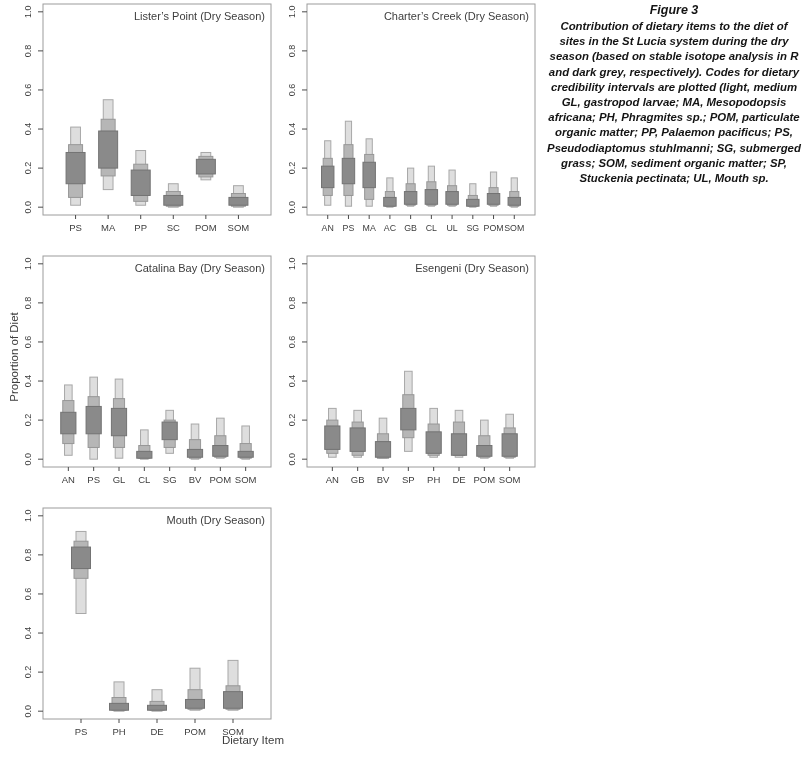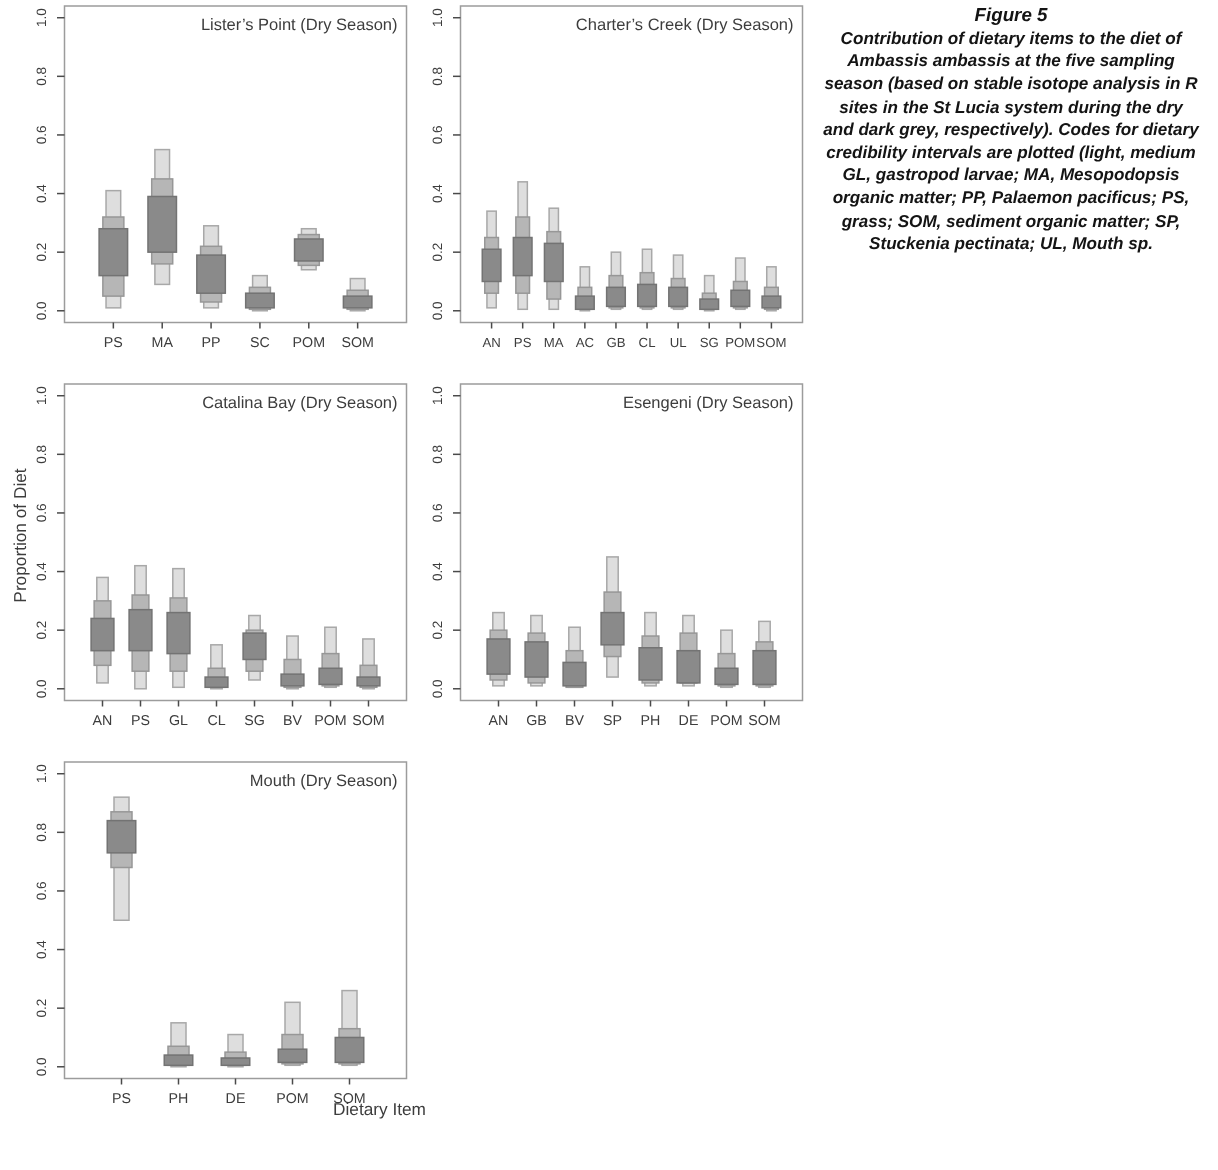--- a/index.html
+++ b/index.html
@@ -288,27 +288,28 @@
         <rect x="228" y="156.3888888888889" width="10" height="49.81944444444443" fill="#dedede" stroke="#a8a8a8" stroke-width="1"></rect>
         <rect x="226" y="181.78703703703704" width="14" height="23.44444444444443" fill="#b6b6b6" stroke="#979797" stroke-width="1"></rect>
         <rect x="223.5" y="187.64814814814815" width="19" height="16.606481481481467" fill="#8a8a8a" stroke="#737373" stroke-width="1"></rect>
         <text x="265" y="20" text-anchor="end" font-size="11" fill="#3d3d3d">Mouth (Dry Season)</text>
       </svg></div>
 
   <div class="ylab">Proportion of Diet</div>
   <div class="xlab">Dietary Item</div>
 
   <div class="caption">
-    <div class="cap-title">Figure 5</div>
+    <div class="cap-title">Figure 3</div>
     <div class="cap-body">
         <div>Contribution of dietary items to the diet of</div>
-        <div>Ambassis ambassis at the five sampling</div>
+        <div>sites in the St Lucia system during the dry</div>
         <div>season (based on stable isotope analysis in R</div>
-        <div>sites in the St Lucia system during the dry</div>
         <div>and dark grey, respectively). Codes for dietary</div>
         <div>credibility intervals are plotted (light, medium</div>
         <div>GL, gastropod larvae; MA, Mesopodopsis</div>
+        <div>africana; PH, Phragmites sp.; POM, particulate</div>
         <div>organic matter; PP, Palaemon pacificus; PS,</div>
+        <div>Pseudodiaptomus stuhlmanni; SG, submerged</div>
         <div>grass; SOM, sediment organic matter; SP,</div>
         <div>Stuckenia pectinata; UL, Mouth sp.</div>
       </div>
   </div>
 </div>
 
 </body></html>

